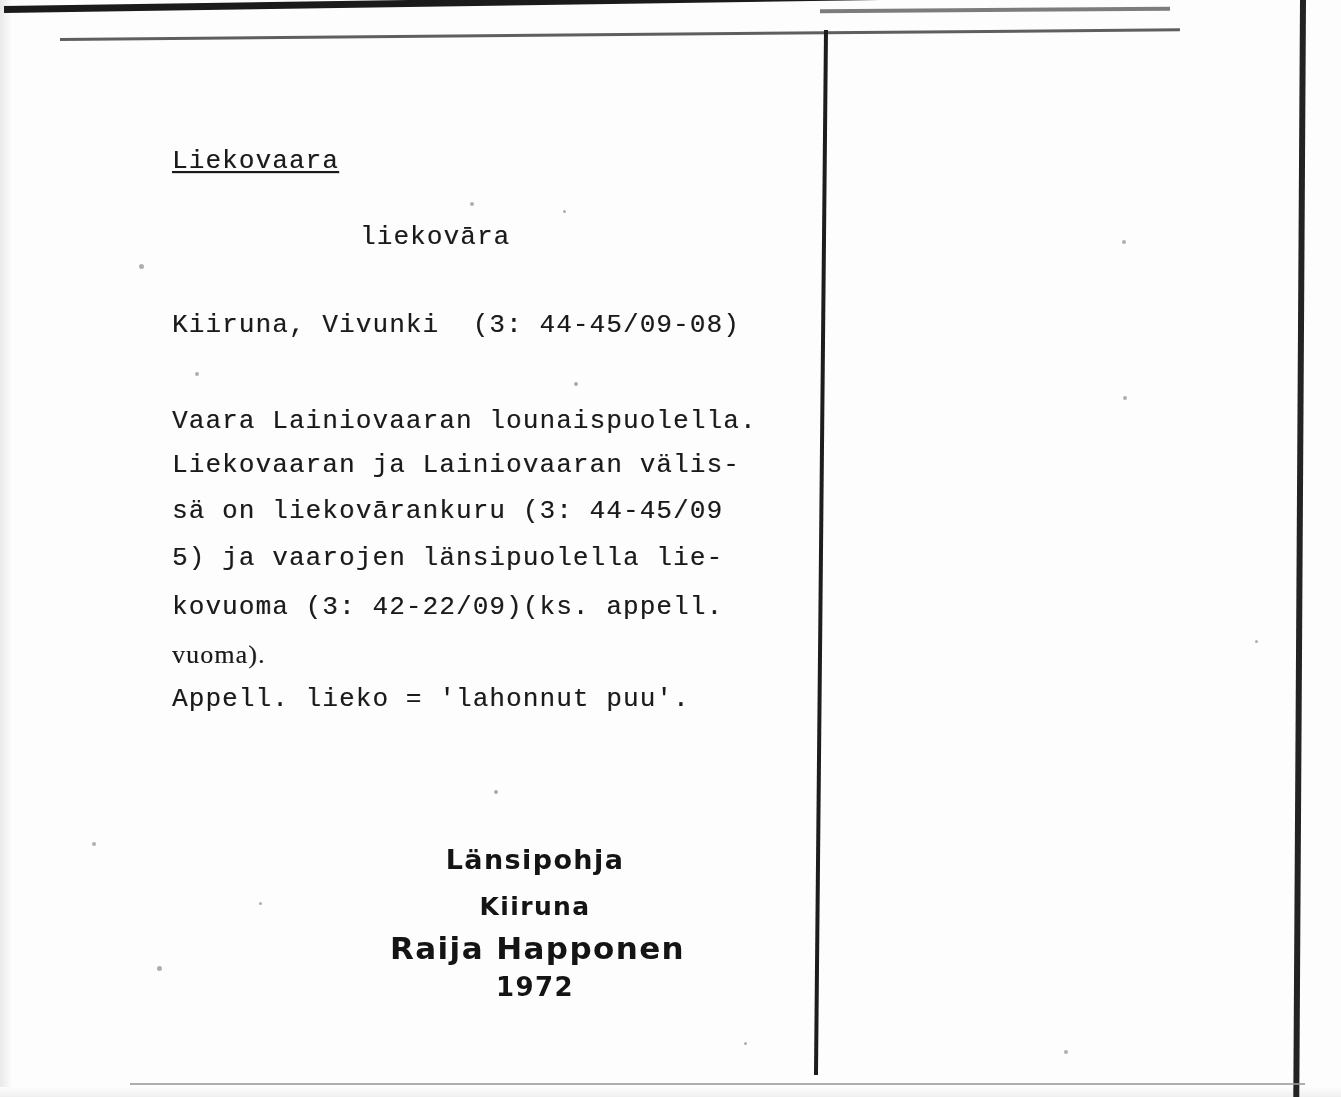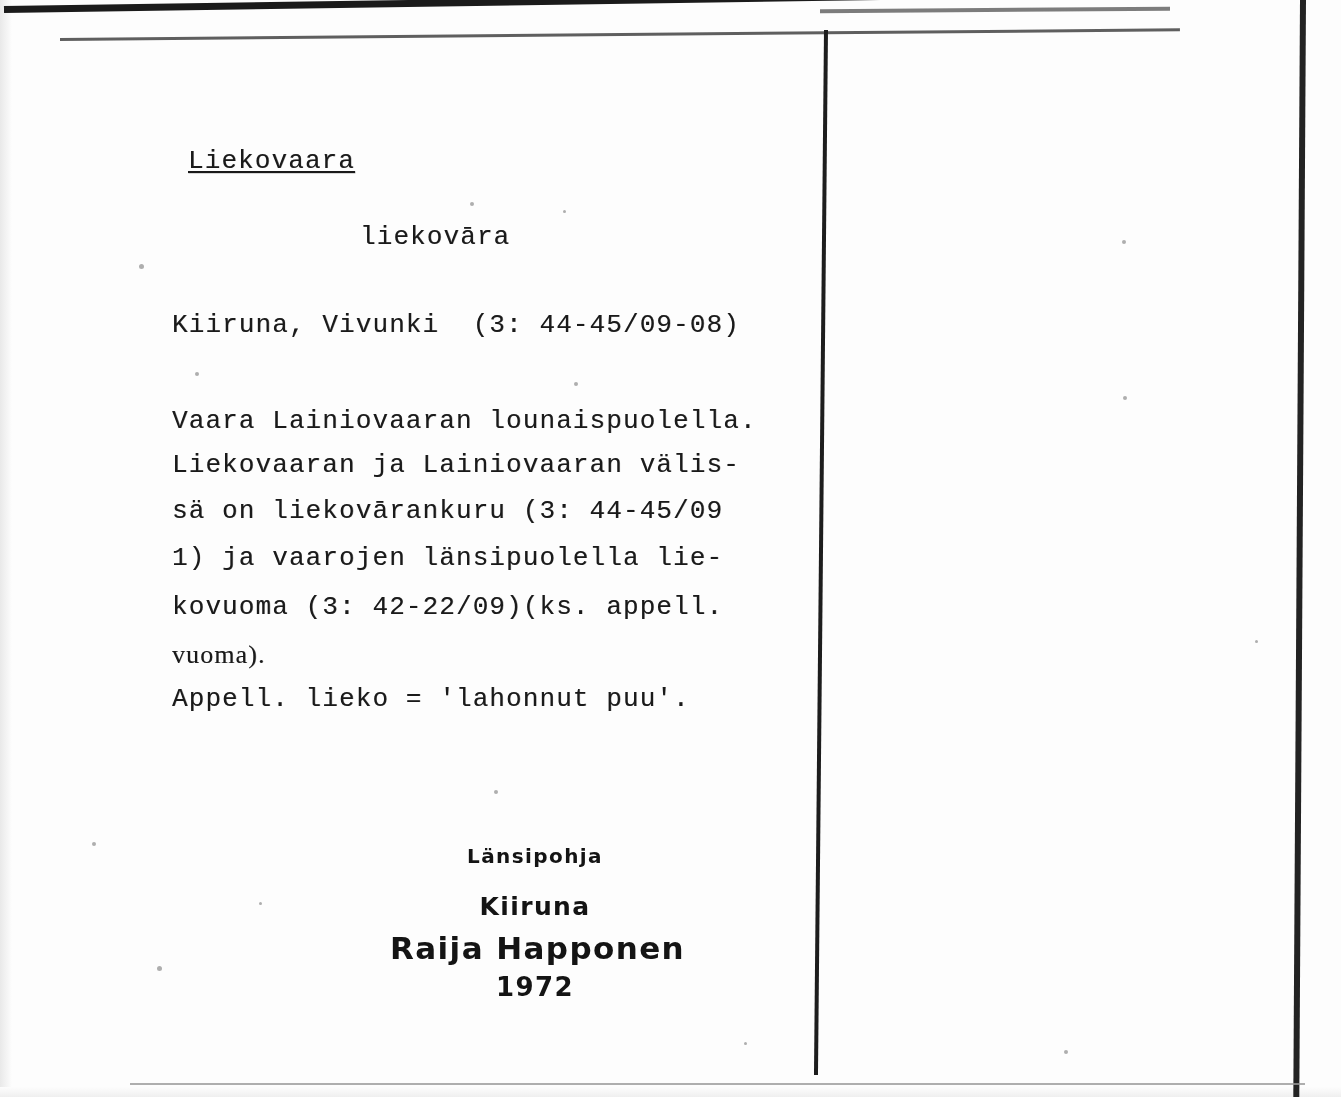--- a/index.html
+++ b/index.html
@@ -112,39 +112,39 @@
     position: absolute;
     font-family: "Liberation Mono", "DejaVu Sans Mono", monospace;
     font-size: 26px;
     letter-spacing: 1.1px;
     color: #1a1a1a;
     white-space: pre;
     text-shadow: 0.4px 0.4px 0 rgba(40,40,40,.45);
   }
   .u { text-decoration: underline; text-underline-offset: 3px; }
 
-  #headword    { left: 172px; top: 146px; margin-left: 16px; }
+  #headword    { left: 172px; top: 146px; }
   #pronounce   { left: 360px; top: 222px; }
   #location    { left: 172px; top: 310px; }
 
   .body-line   { left: 172px; }
   #b1 { top: 406px; }
   #b2 { top: 450px; }
   #b3 { top: 496px; }
   #b4 { top: 543px; }
   #b5 { top: 592px; }
   #b6 { top: 640px; font-family: Liberation Serif, serif; }
   #b7 { top: 684px; }
 
   
   .hand {
     position: absolute;
     font-family: "DejaVu Sans", sans-serif;
     font-weight: 700;
-    font-size: 20px;
+    font-size: 27px;
     letter-spacing: 1.4px;
     color: #141414;
     white-space: pre;
     text-align: center;
   }
   #sig-region { left: 380px; top: 844px; width: 310px; }
   #sig-place  { left: 430px; top: 892px; width: 210px; font-size: 25px; }
   #sig-name   { left: 390px; top: 930px; width: 290px; font-size: 31px; }
   #sig-year   { left: 420px; top: 972px; width: 230px; font-size: 26px; }
 
@@ -173,21 +173,21 @@
 
   <div class="tw u" id="headword">Liekovaara</div>
 
   <div class="tw" id="pronounce">liekovāra</div>
 
   <div class="tw" id="location">Kiiruna, Vivunki  (3: 44-45/09-08)</div>
 
   <div class="tw body-line" id="b1">Vaara Lainiovaaran lounaispuolella.</div>
   <div class="tw body-line" id="b2">Liekovaaran ja Lainiovaaran välis-</div>
   <div class="tw body-line" id="b3">sä on liekovārankuru (3: 44-45/09</div>
-  <div class="tw body-line" id="b4">1) ja vaarojen länsipuolella lie-</div>
+  <div class="tw body-line" id="b4">5) ja vaarojen länsipuolella lie-</div>
   <div class="tw body-line" id="b5">kovuoma (3: 42-22/09)(ks. appell.</div>
   <div class="tw body-line" id="b6">vuoma).</div>
   <div class="tw body-line" id="b7">Appell. lieko = 'lahonnut puu'.</div>
 
   <div class="hand" id="sig-region">Länsipohja</div>
   <div class="hand" id="sig-place">Kiiruna</div>
   <div class="hand" id="sig-name">Raija Happonen</div>
   <div class="hand" id="sig-year">1972</div>
 
   <div class="speck" style="left:139px;top:264px;width:5px;height:5px;"></div>

